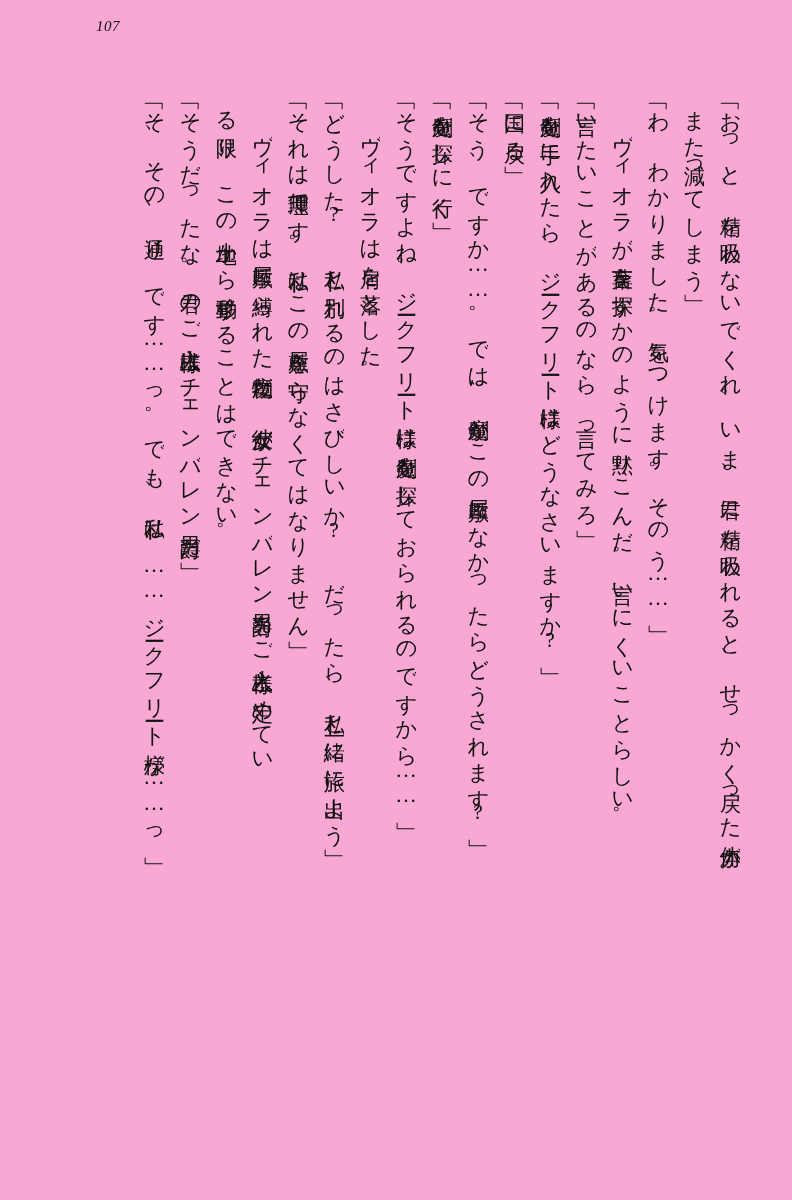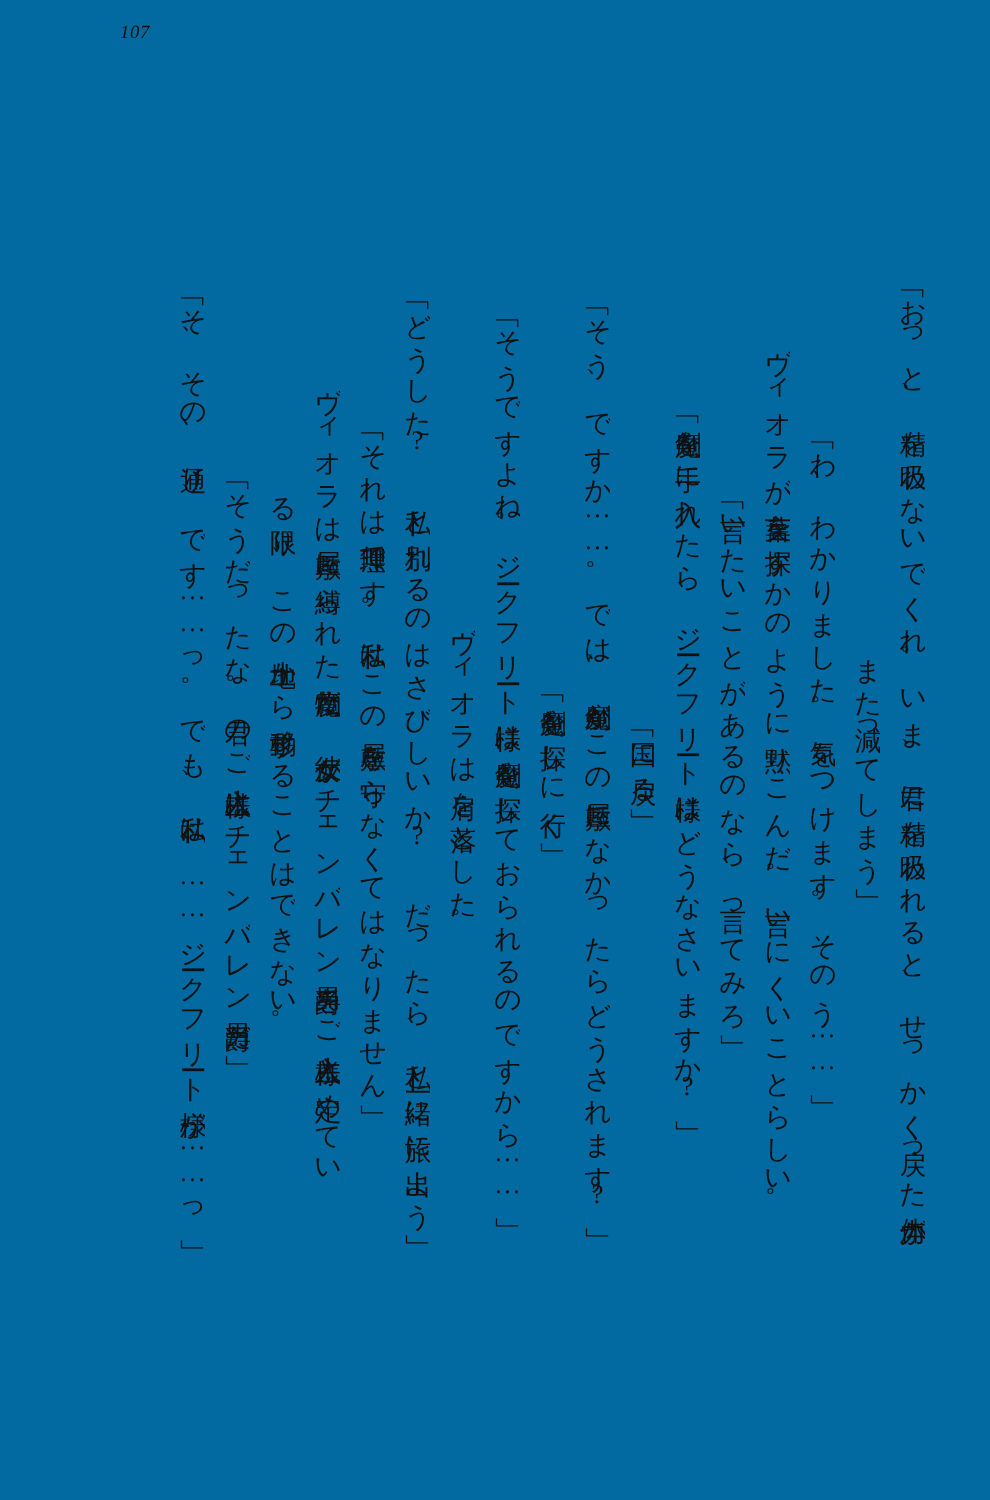--- a/index.html
+++ b/index.html
@@ -11,22 +11,21 @@
     width: 792px;
     height: 1200px;
     position: relative;
     font-family: "Liberation Serif", "DejaVu Serif", serif;
     color: #0a0a0a;
     overflow: hidden;
   }
   .page {
     position: absolute;
     inset: 0;
-    background: #0369a1;
-    text-align: center;
+    background: #f9a8d4;
   }
   .page-number {
     position: absolute;
     top: 18px;
     left: 96px;
     font-family: "Liberation Serif", serif;
     font-style: italic;
     font-size: 15px;
     color: #111;
     letter-spacing: 0.5px;

